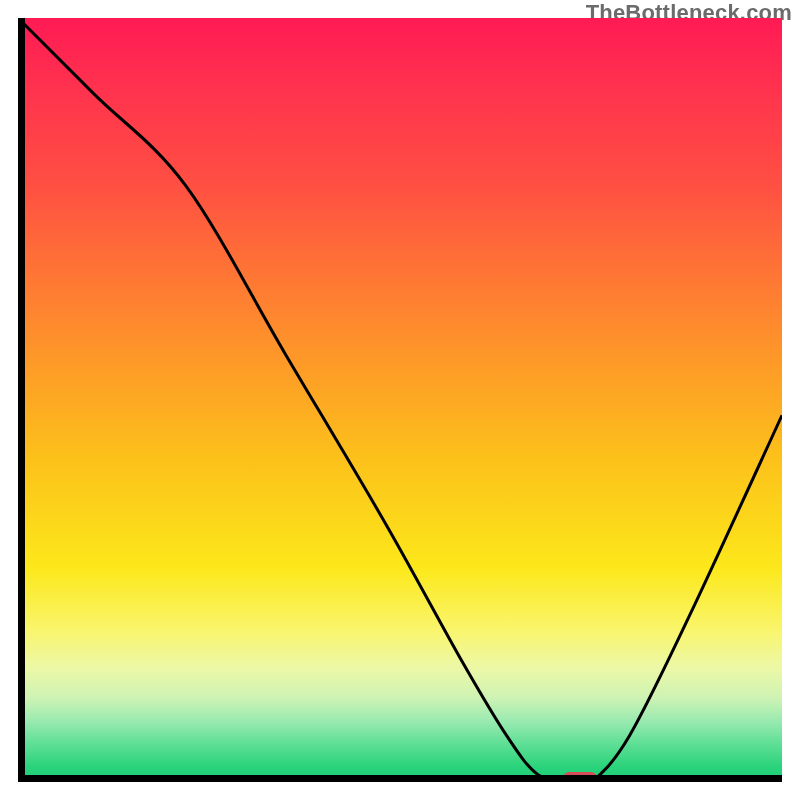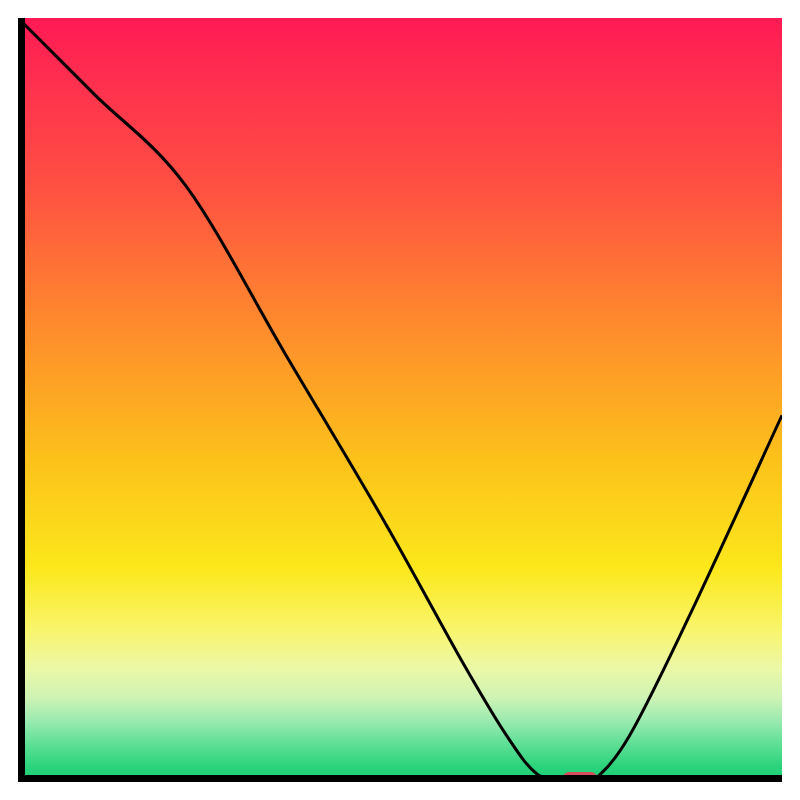--- a/index.html
+++ b/index.html
@@ -79,20 +79,21 @@
   }
   svg.curve {
     position: absolute;
     inset: 0;
   }
 </style>
 </head>
 <body>
 
 <div class="chart-wrap">
+  <div class="watermark">TheBottleneck.com</div>
 
   <div class="plot-area">
     <div class="gradient-bg"></div>
 
     <svg class="curve" viewBox="0 0 764 764" preserveAspectRatio="none">
       <path id="curve-path" d="M 0 0 C 12.733333333333334 12.733333333333329, 48.38666666666667 48.386666666666656, 76.4 76.39999999999998 C 104.41333333333334 104.4133333333333, 136.24666666666667 124.7866666666666, 168.08 168.07999999999993 C 199.91333333333336 211.37333333333325, 234.29333333333332 280.13333333333327, 267.4 336.15999999999997 C 300.50666666666666 392.18666666666667, 337.4333333333333 453.3066666666667, 366.71999999999997 504.24 C 396.00666666666666 555.1733333333334, 422.7466666666666 606.1066666666667, 443.11999999999995 641.76 C 463.4933333333333 677.4133333333333, 476.2266666666667 699.06, 488.96000000000004 718.16 C 501.6933333333334 737.26, 509.3333333333333 748.72, 519.52 756.36 C 529.7066666666666 764, 541.1666666666666 762.7266666666667, 550.0799999999999 764 C 558.9933333333332 765.2733333333333, 562.8133333333333 771.64, 573 764 C 583.1866666666667 756.36, 594.6466666666668 746.1733333333333, 611.2 718.16 C 627.7533333333333 690.1466666666666, 646.8533333333334 649.4, 672.32 595.92 C 697.7866666666667 542.4399999999999, 748.72 430.38666666666666, 764 397.28000000000003" fill="none" stroke-width="3" stroke="#000000"></path>
     </svg>
 
     <div class="marker" id="marker" style="left: 561.54px; top: 760px; background: rgb(213, 78, 87);"></div>
   </div>

